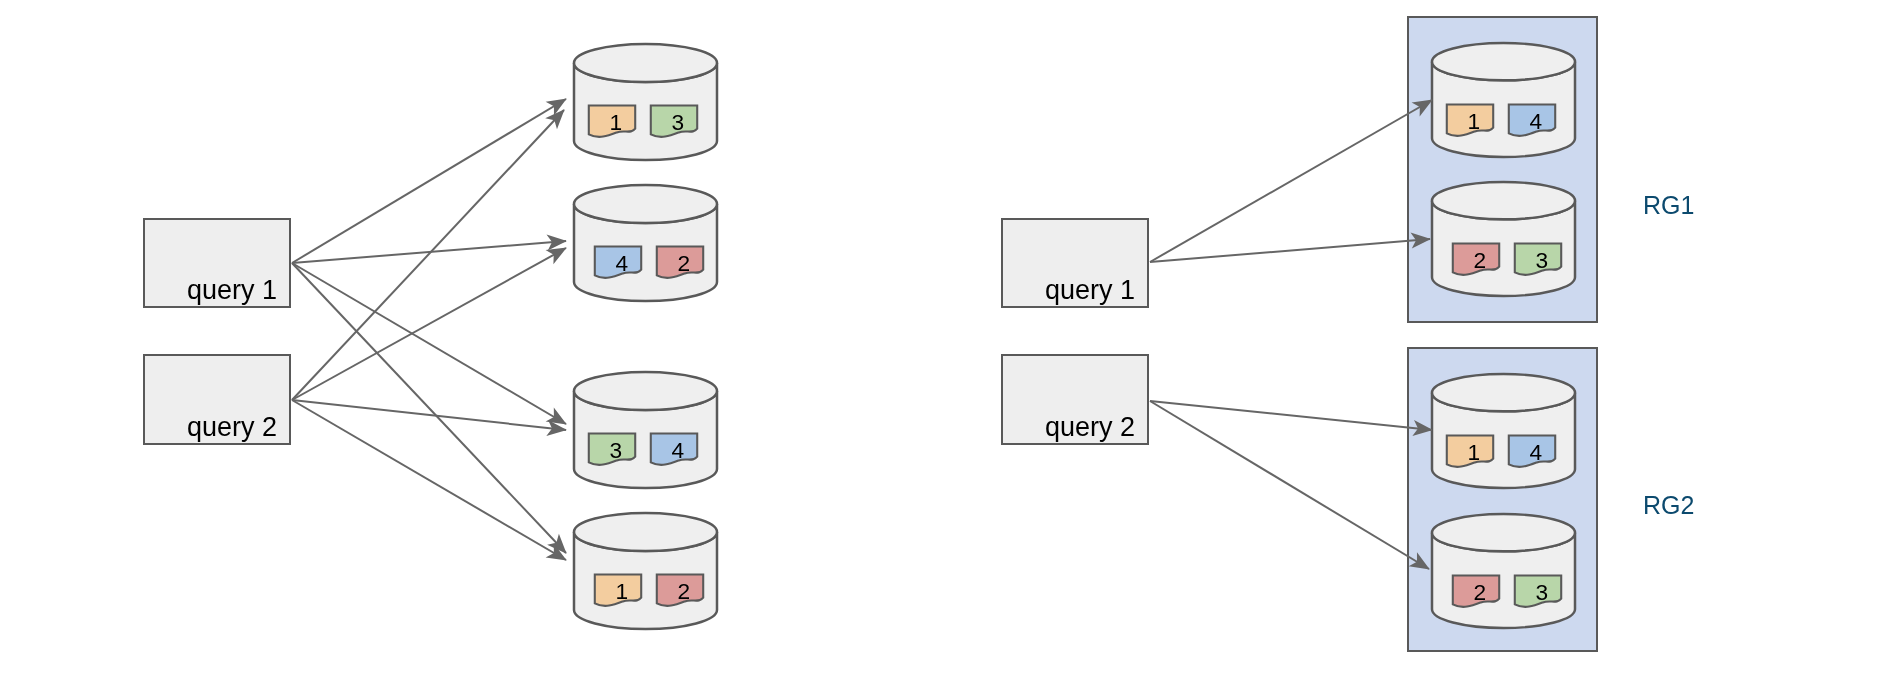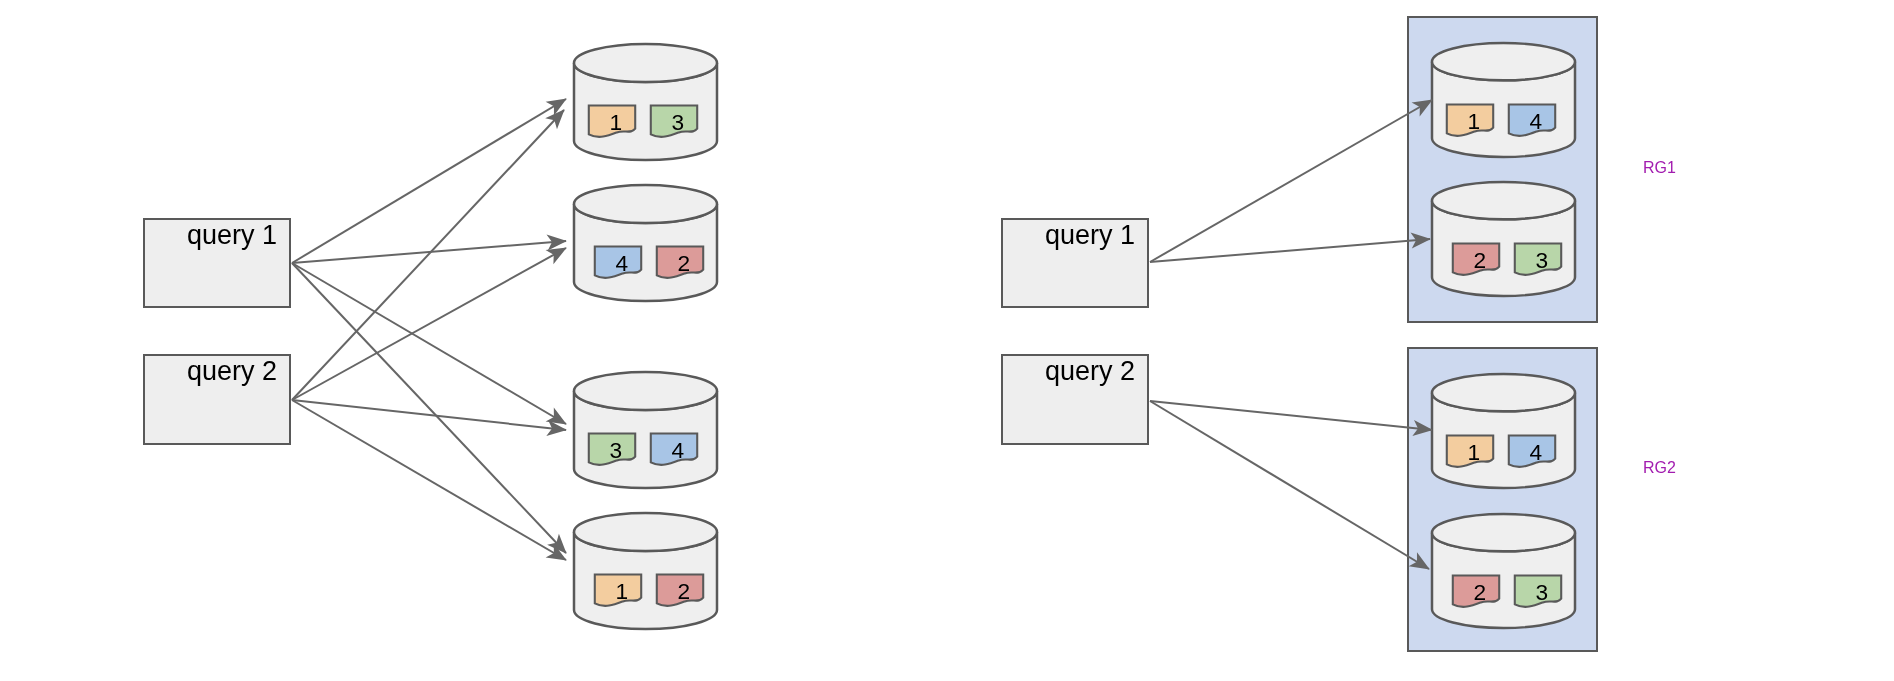--- a/index.html
+++ b/index.html
@@ -10,21 +10,21 @@
     font-family:"Liberation Sans",sans-serif;
     overflow:hidden;
   }
   
   .qbox{
     position:absolute;
     width:148px;height:90px;
     background:#eeeeee;
     border:2.5px solid #595959;
     box-sizing:border-box;
-    display:flex;align-items:flex-start;justify-content:center;
+    display:flex;align-items:flex-end;justify-content:center;
     font-size:27px;color:#000;padding-left:30px;
   }
   
   .cyl{position:absolute;width:147px;height:120px;}
   .cyl svg.cylshape{position:absolute;left:0;top:0;width:100%;height:100%;}
   
   .doc{position:absolute;top:62px;width:50px;height:36px;overflow:visible;}
   .doc-left{left:15px;}
   .doc-right{left:77px;}
   .shift .doc-left{left:21px;}
@@ -37,22 +37,23 @@
   }
   
   .rg{
     position:absolute;
     width:191px;
     border:2.5px solid #595959;
     box-sizing:border-box;
   }
   .rg-label{
     position:absolute;
-    font-size:16px;color:#a21caf;
+    font-size:25px;color:#0c4a6e;
     white-space:nowrap;
+    margin-top:32px;
   }
   
   #arrows{position:absolute;left:0;top:0;width:1894px;height:681px;pointer-events:none;z-index:30;}
 </style>
 </head>
 <body>
 
 <div id="canvas">
 
   <div class="qbox" style="left:143px;top:218px;">

